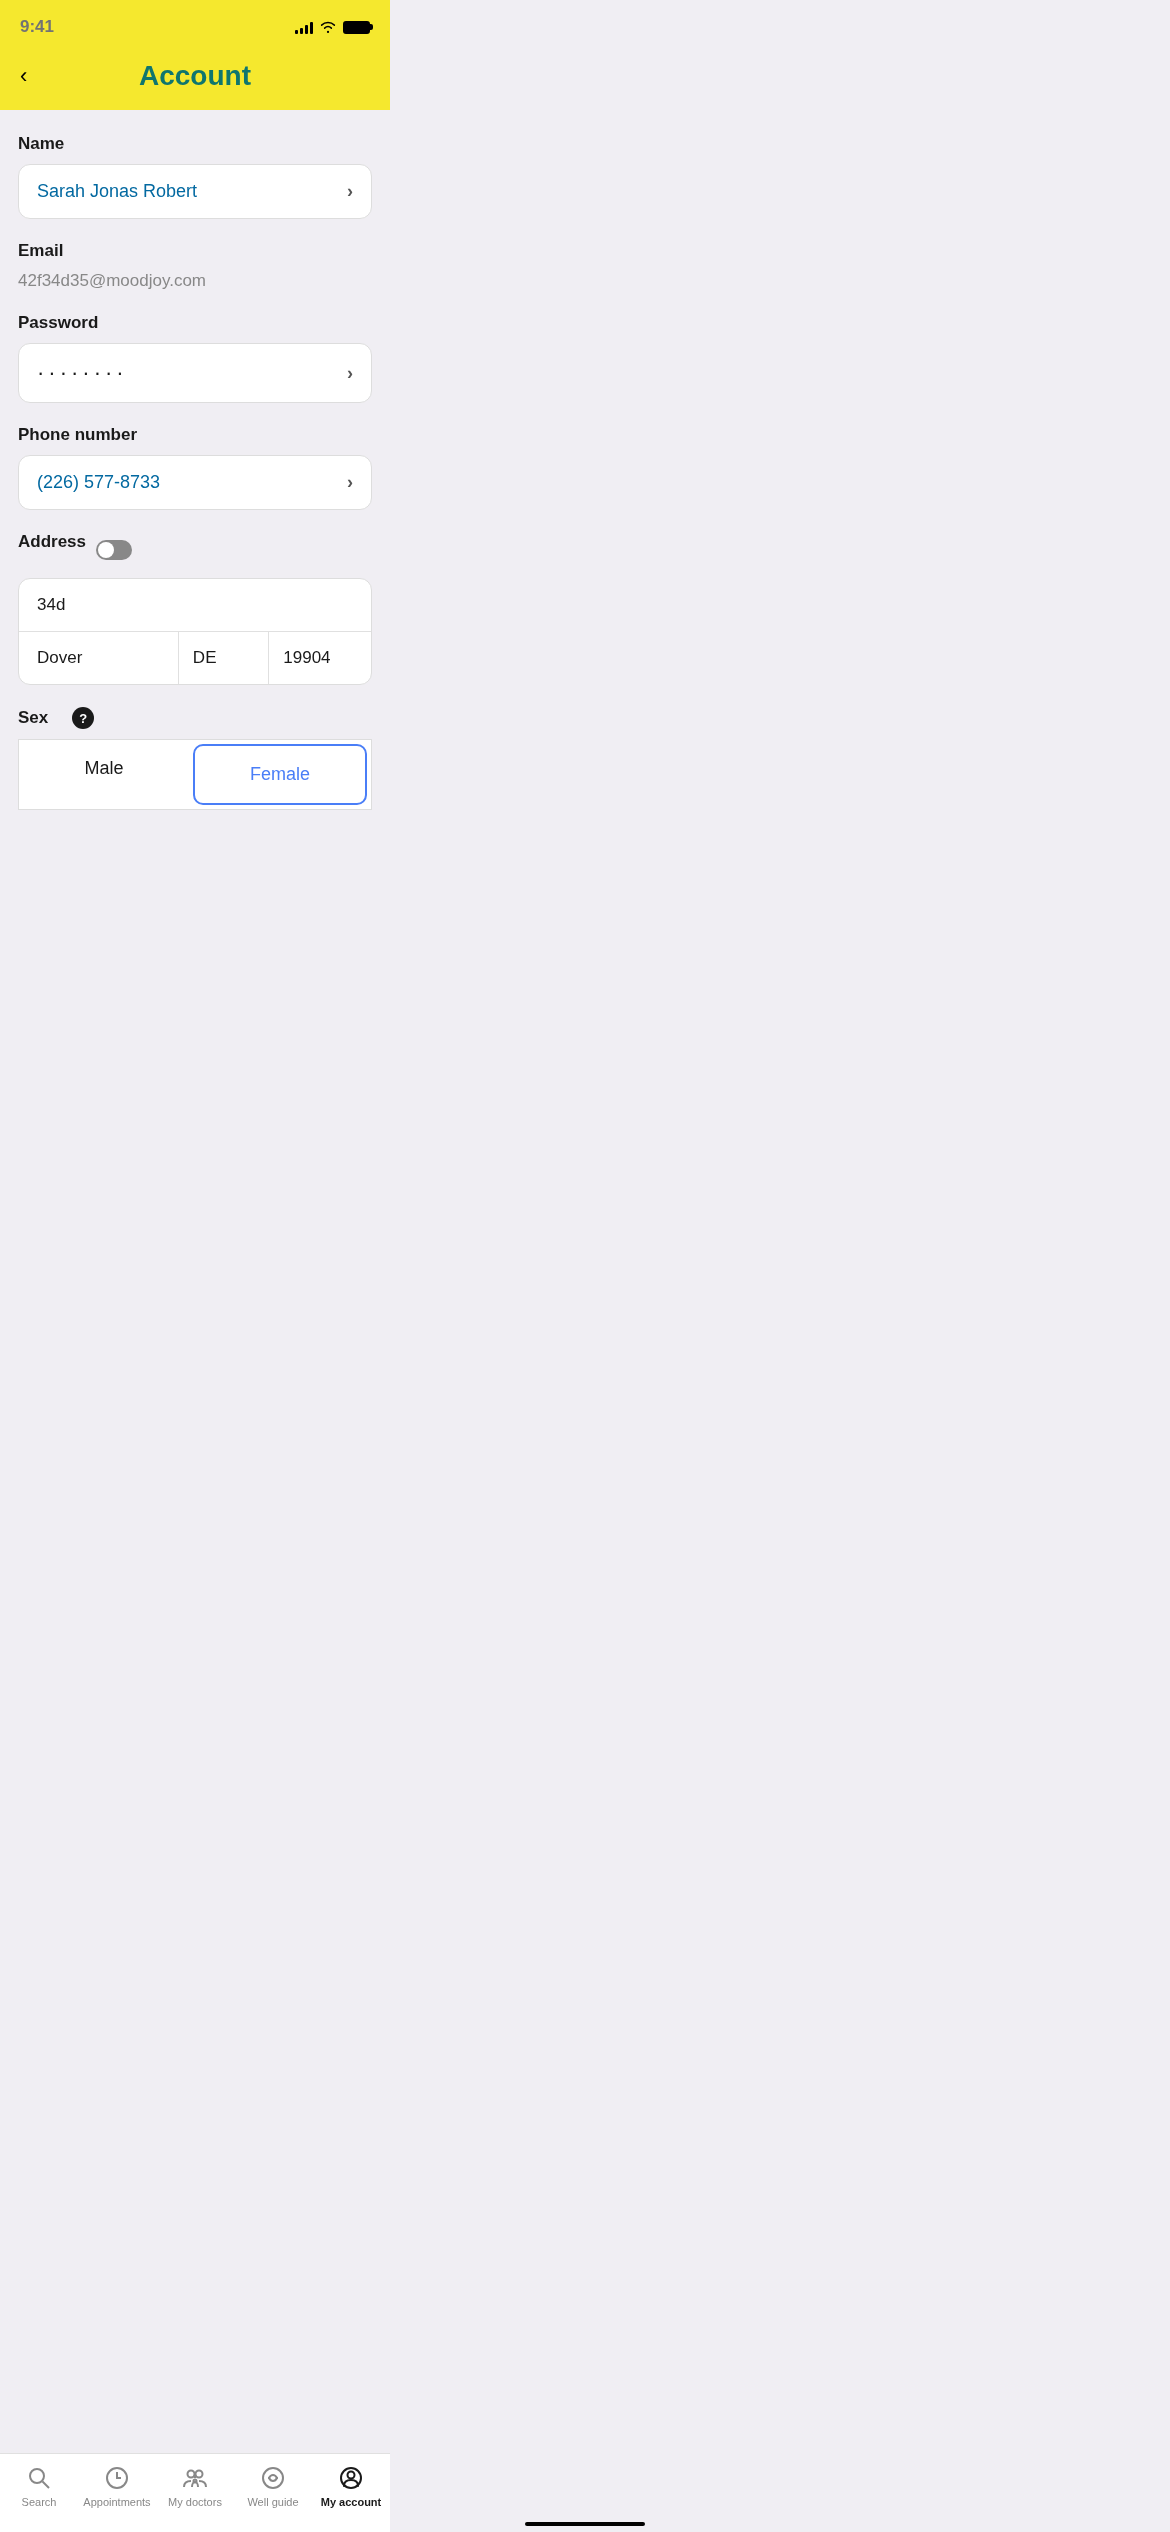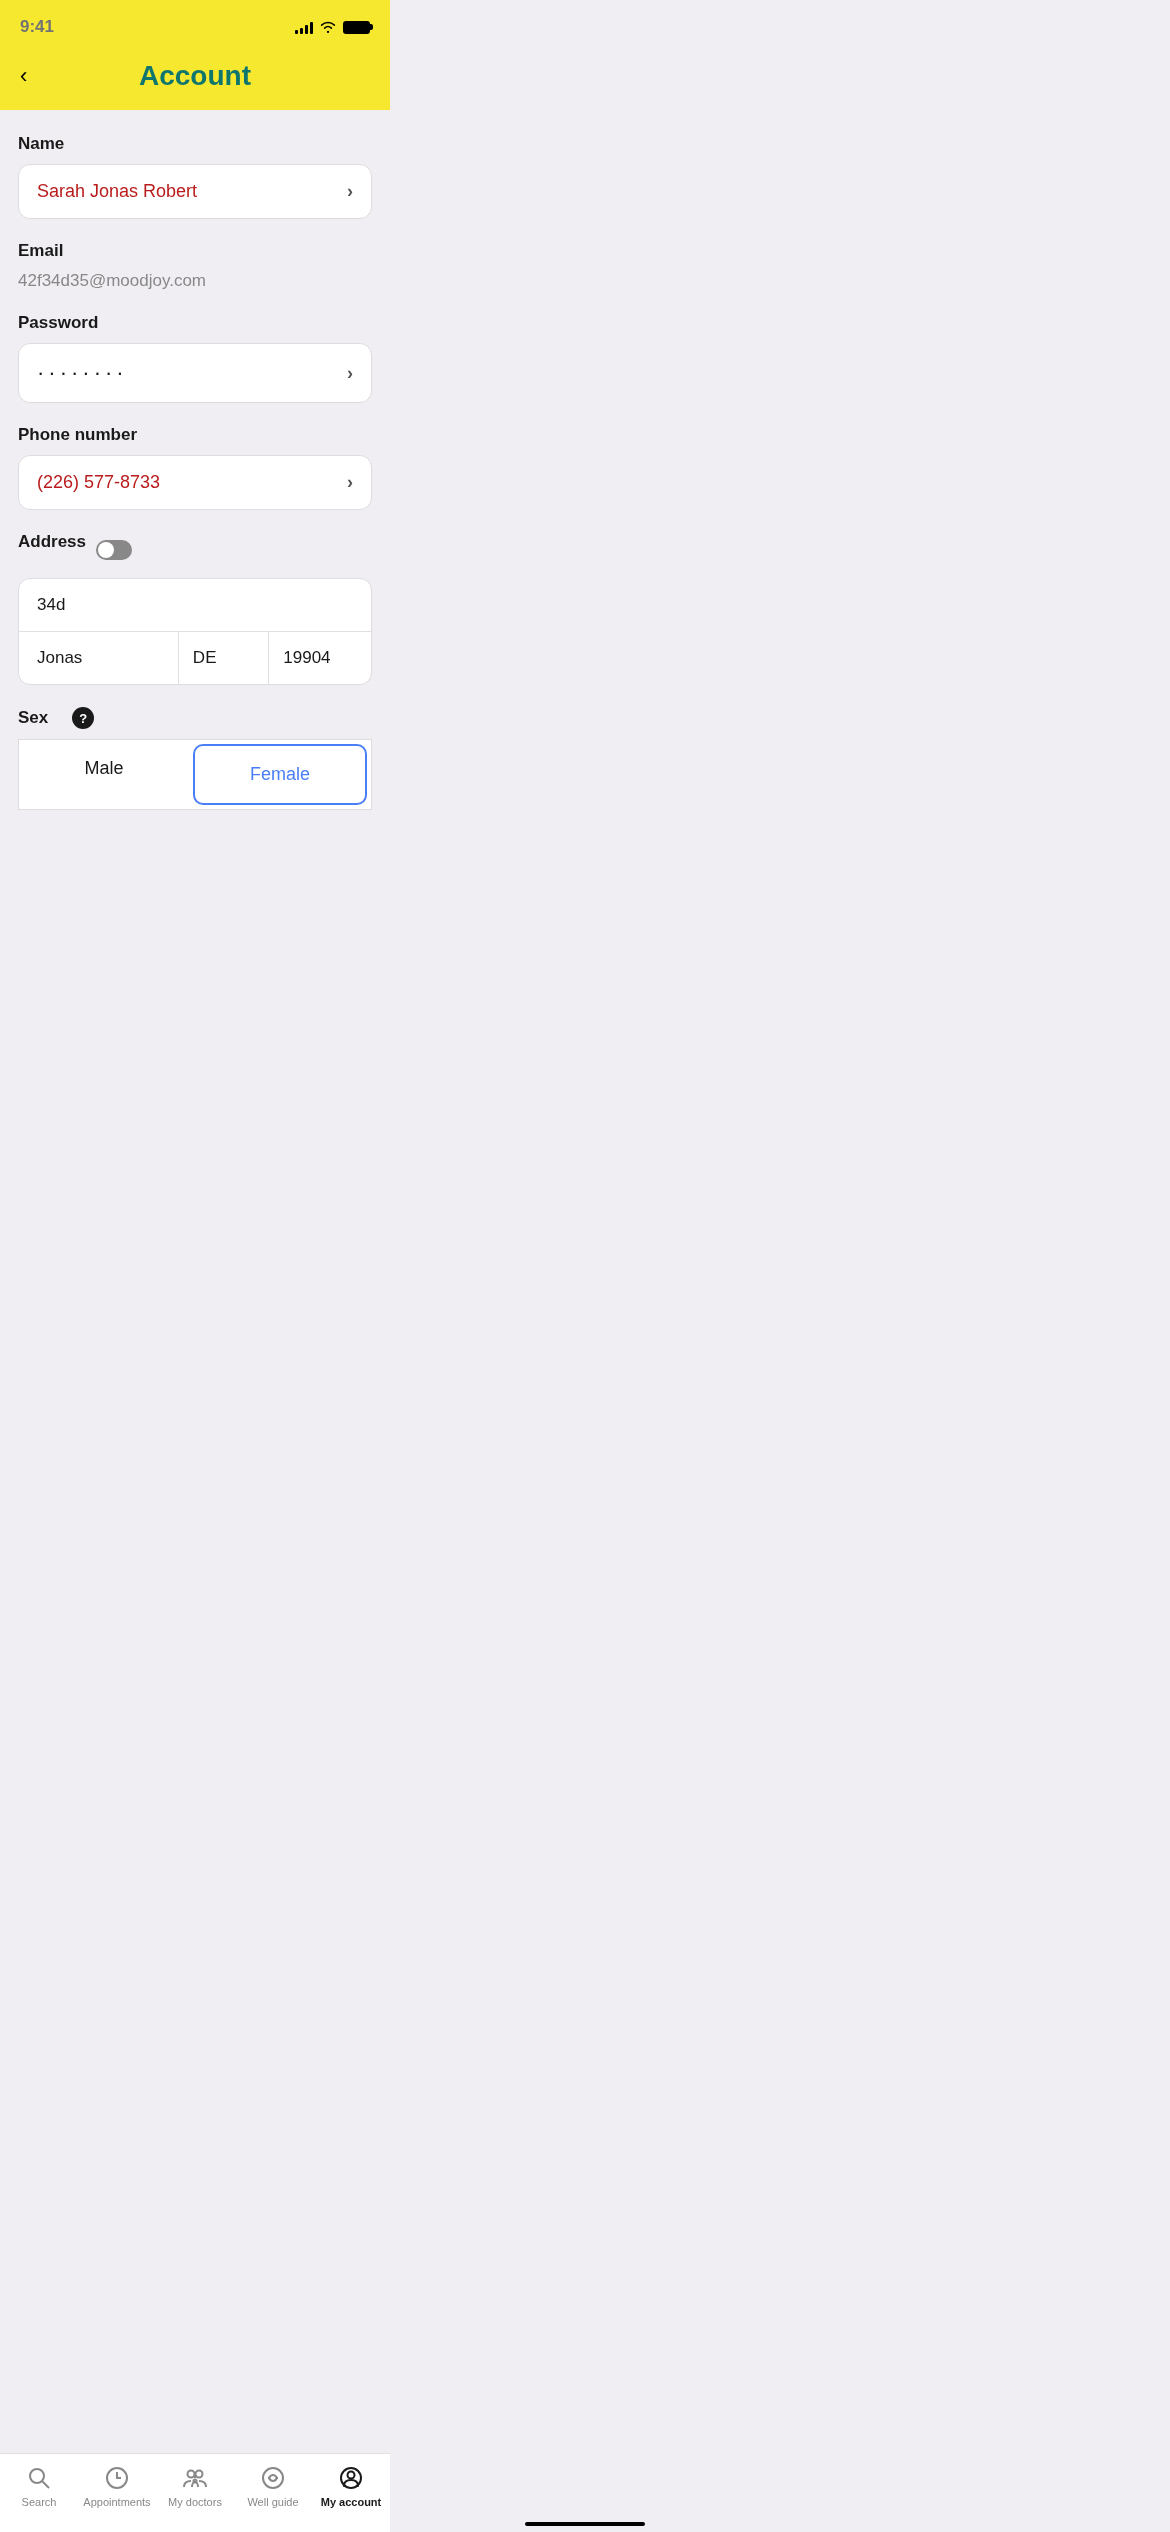--- a/index.html
+++ b/index.html
@@ -113,21 +113,21 @@
       border: 1.5px solid #ddd;
       display: flex;
       align-items: center;
       justify-content: space-between;
       padding: 16px 18px;
       margin-bottom: 22px;
       cursor: pointer;
     }
     .field-row-value {
       font-size: 18px;
-      color: #b91c1c;
+      color: #0369a1;
     }
     .field-row-arrow {
       font-size: 18px;
       color: #555;
       font-weight: 600;
     }
 
     .email-value {
       font-size: 17px;
       color: #888;
@@ -368,21 +368,21 @@
     <span class="field-row-arrow">›</span>
   </div>
 
   <div class="address-label-row">
     <span class="field-label" style="margin-bottom:16px">Address</span>
     <div class="address-toggle"></div>
   </div>
   <div class="address-box">
     <div class="address-line">34d</div>
     <div class="address-bottom-row">
-      <div class="address-city">Jonas</div>
+      <div class="address-city">Dover</div>
       <div class="address-state">DE</div>
       <div class="address-zip">19904</div>
     </div>
   </div>
 
   <div class="sex-label-row">
     <span class="field-label" style="margin-bottom:0">Sex</span>
     <div class="help-icon">?</div>
   </div>
   <div class="sex-toggle">

